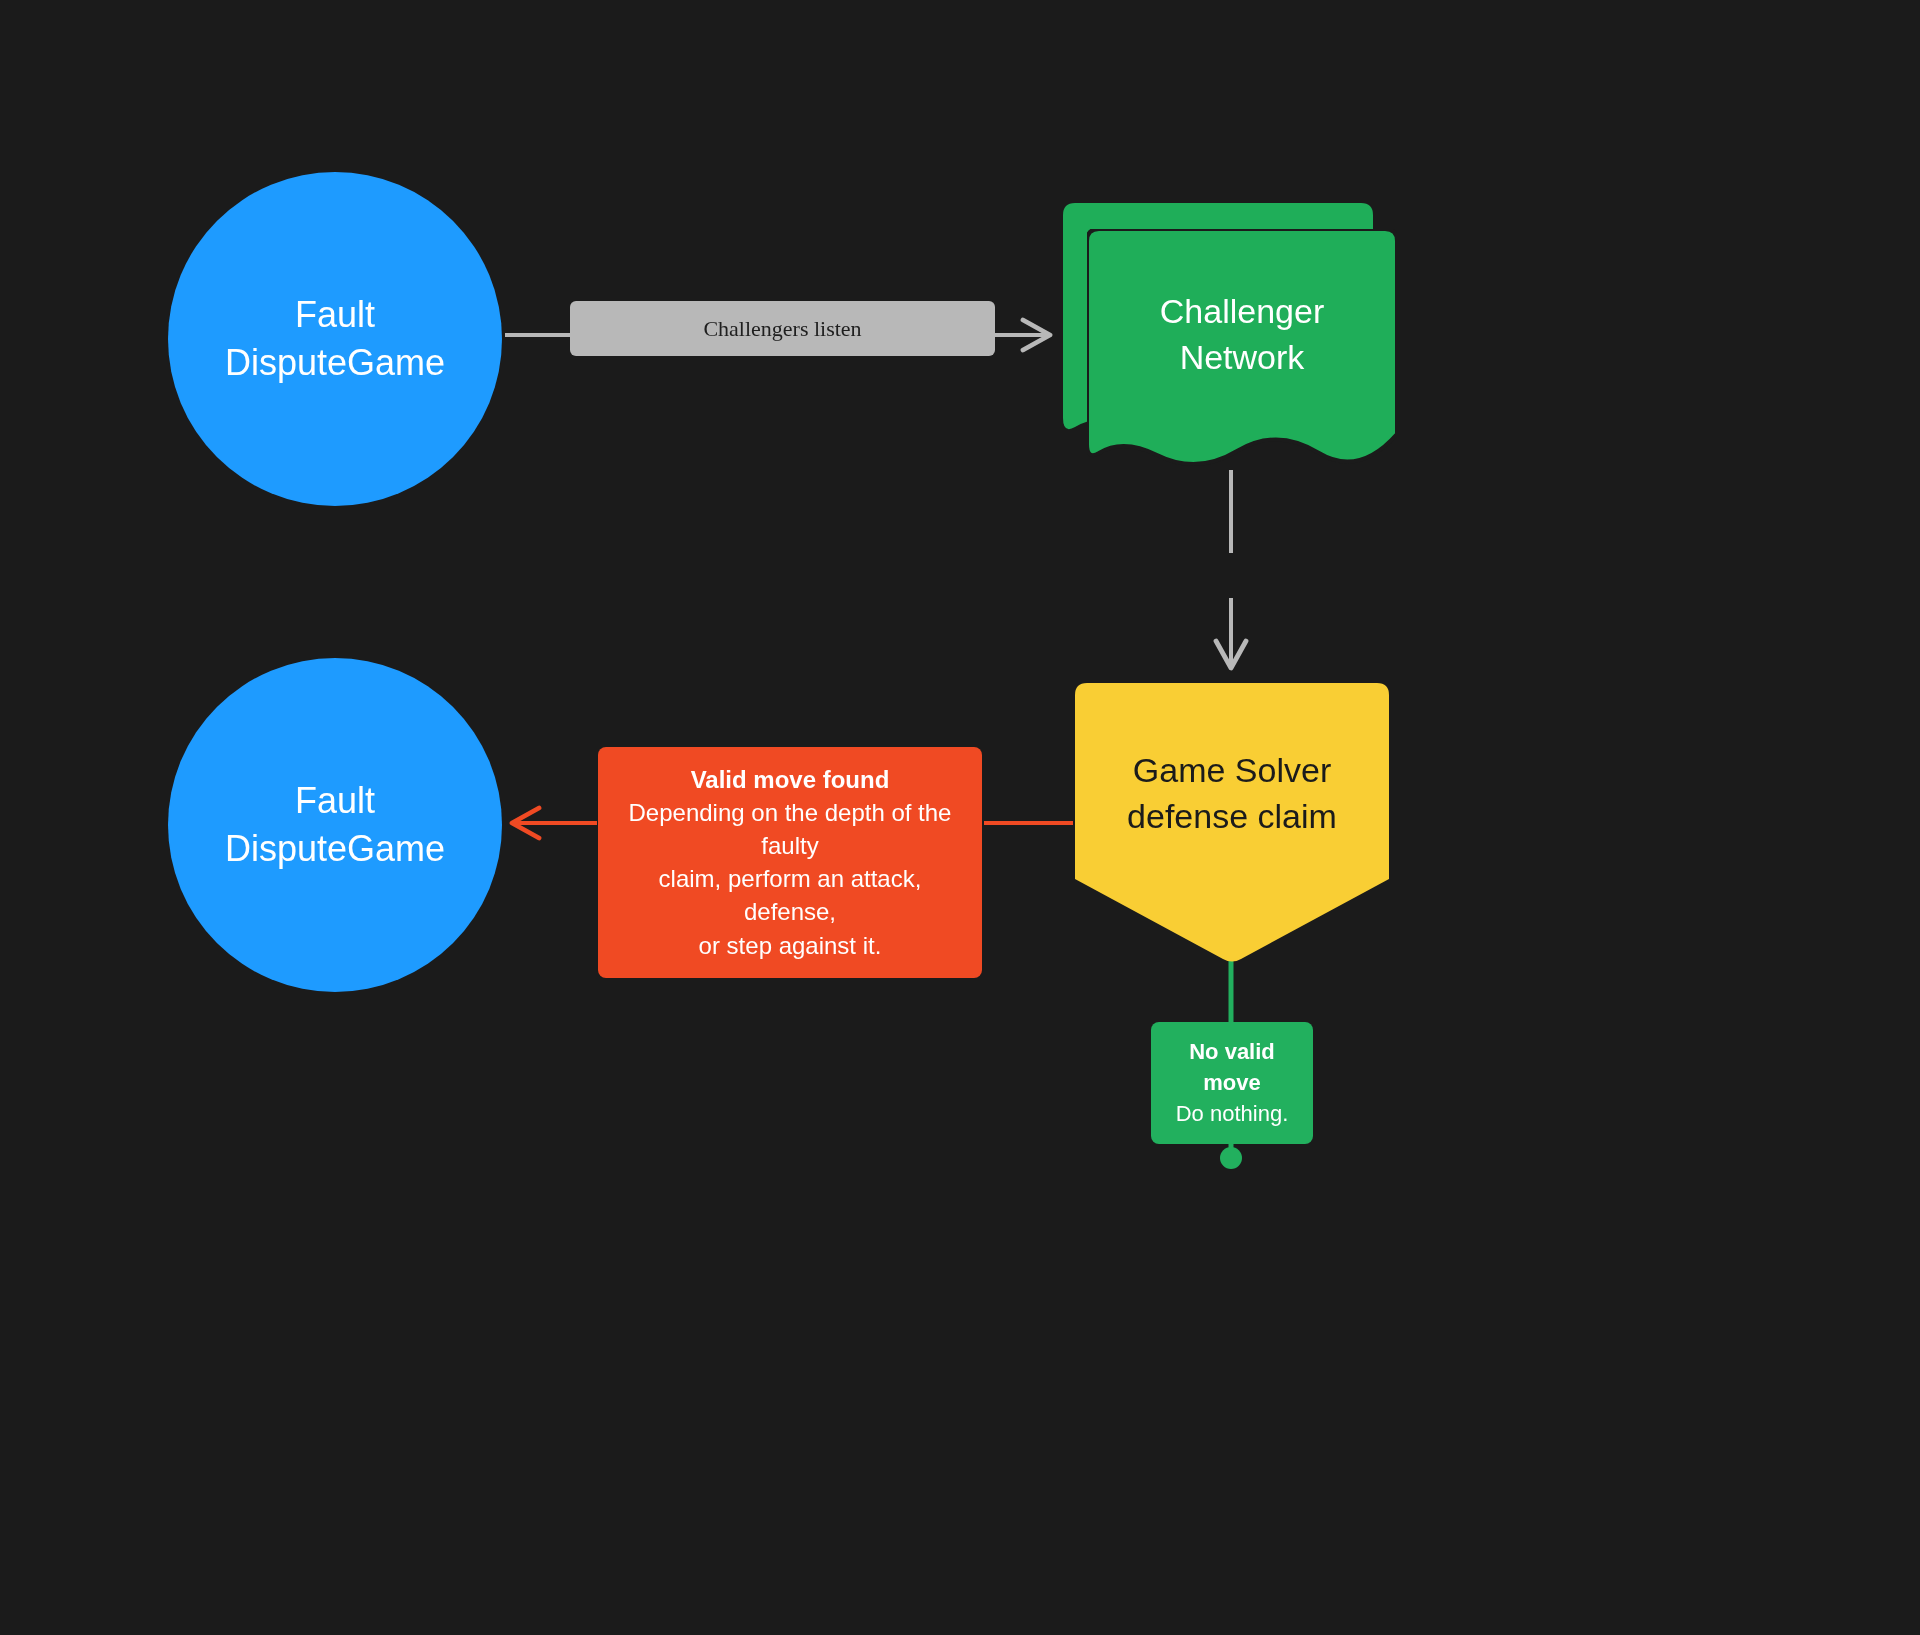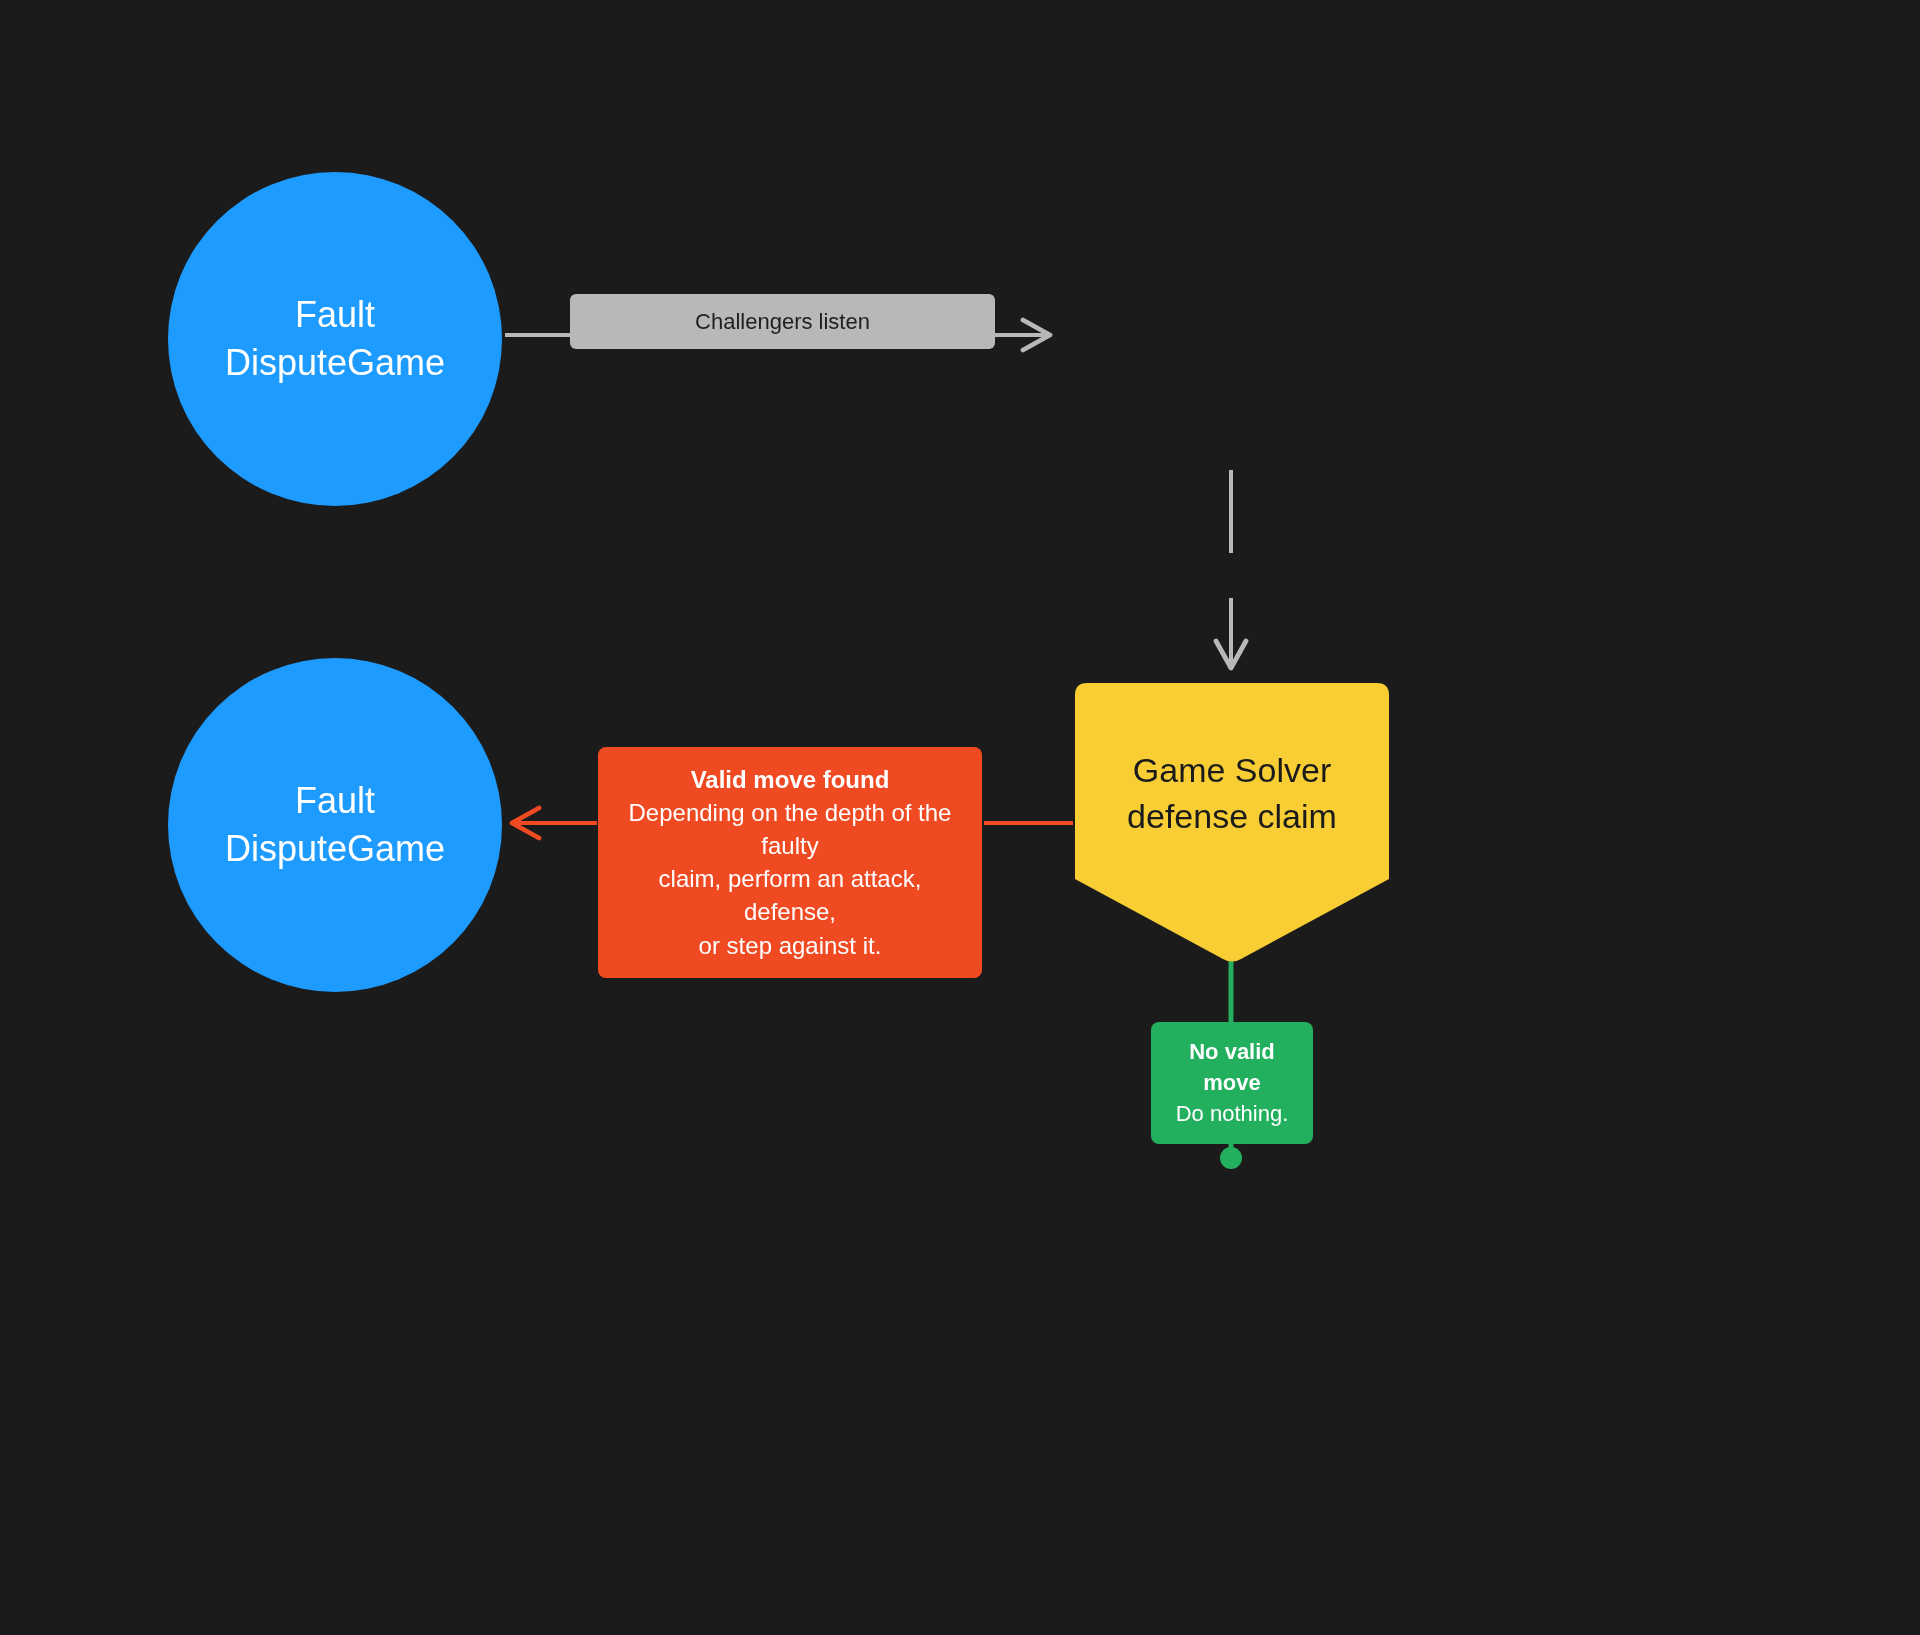--- a/index.html
+++ b/index.html
@@ -101,22 +101,23 @@
     color: #1f1f1f;
     border-radius: 6px;
     text-align: center;
     font-size: 22px;
     line-height: 1.42;
     padding: 12px 16px;
     box-sizing: border-box;
   }
   .edge-label.gray-1 {
     left: 570px;
-    top: 294px;
+    top: 301px;
     width: 425px;
+    font-family: Liberation Serif, serif;
   }
   .edge-label.gray-2 {
     left: 1072px;
     top: 551px;
     width: 320px;
   }
   .edge-label.orange {
     left: 598px;
     top: 747px;
     width: 384px;
@@ -191,20 +192,44 @@
     </g>
   </svg>
 
   <div class="node-circle circle-1">
     <div>
       <div>Fault</div>
       <div>DisputeGame</div>
     </div>
   </div>
 
+  <div class="doc-wrap">
+    <div class="doc-back">
+      <svg class="doc-shape" viewBox="0 0 310 240" xmlns="http://www.w3.org/2000/svg" preserveAspectRatio="none">
+        <path d="M 12 0 L 298 0 Q 310 0 310 12 L 310 205
+                 Q 272 248 232 224 Q 190 198 150 222
+                 Q 110 246 70 226 Q 36 209 12 224
+                 Q 0 231 0 215 L 0 12 Q 0 0 12 0 Z" fill="#1FAE59"></path>
+      </svg>
+    </div>
+    <div class="doc-front">
+      <svg class="doc-shape" viewBox="0 0 310 240" xmlns="http://www.w3.org/2000/svg" preserveAspectRatio="none">
+        <path d="M 12 0 L 298 0 Q 310 0 310 12 L 310 205
+                 Q 272 248 232 224 Q 190 198 150 222
+                 Q 110 246 70 226 Q 36 209 12 224
+                 Q 0 231 0 215 L 0 12 Q 0 0 12 0 Z" fill="#1FAE59" stroke="#1b1b1b" stroke-width="4"></path>
+      </svg>
+    </div>
+    <div class="doc-label">
+      <div>
+        <div>Challenger</div>
+        <div>Network</div>
+      </div>
+    </div>
+  </div>
 
   <div class="node-circle circle-2">
     <div>
       <div>Fault</div>
       <div>DisputeGame</div>
     </div>
   </div>
 
   <div class="pent-wrap">
     <svg class="doc-shape" viewBox="0 0 314 280" xmlns="http://www.w3.org/2000/svg" preserveAspectRatio="none">

